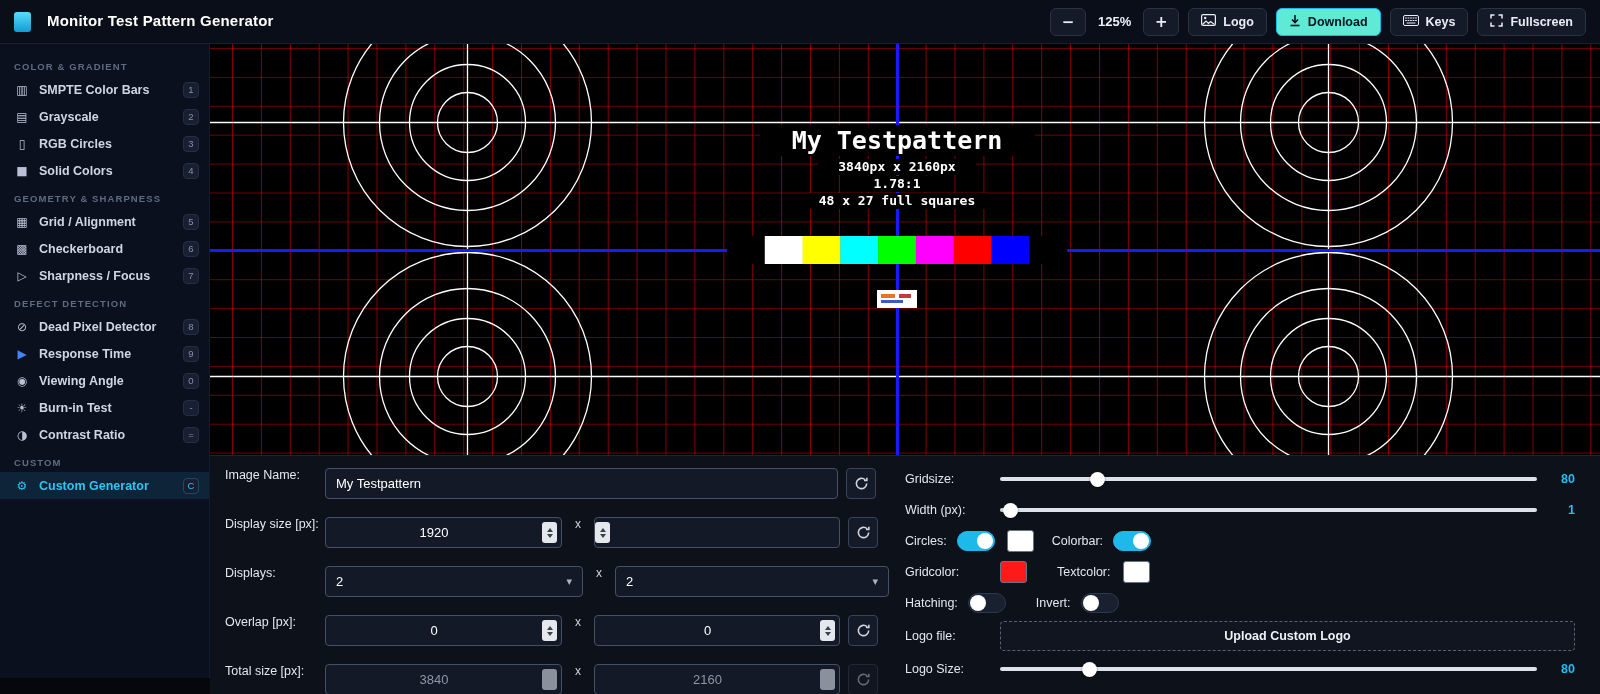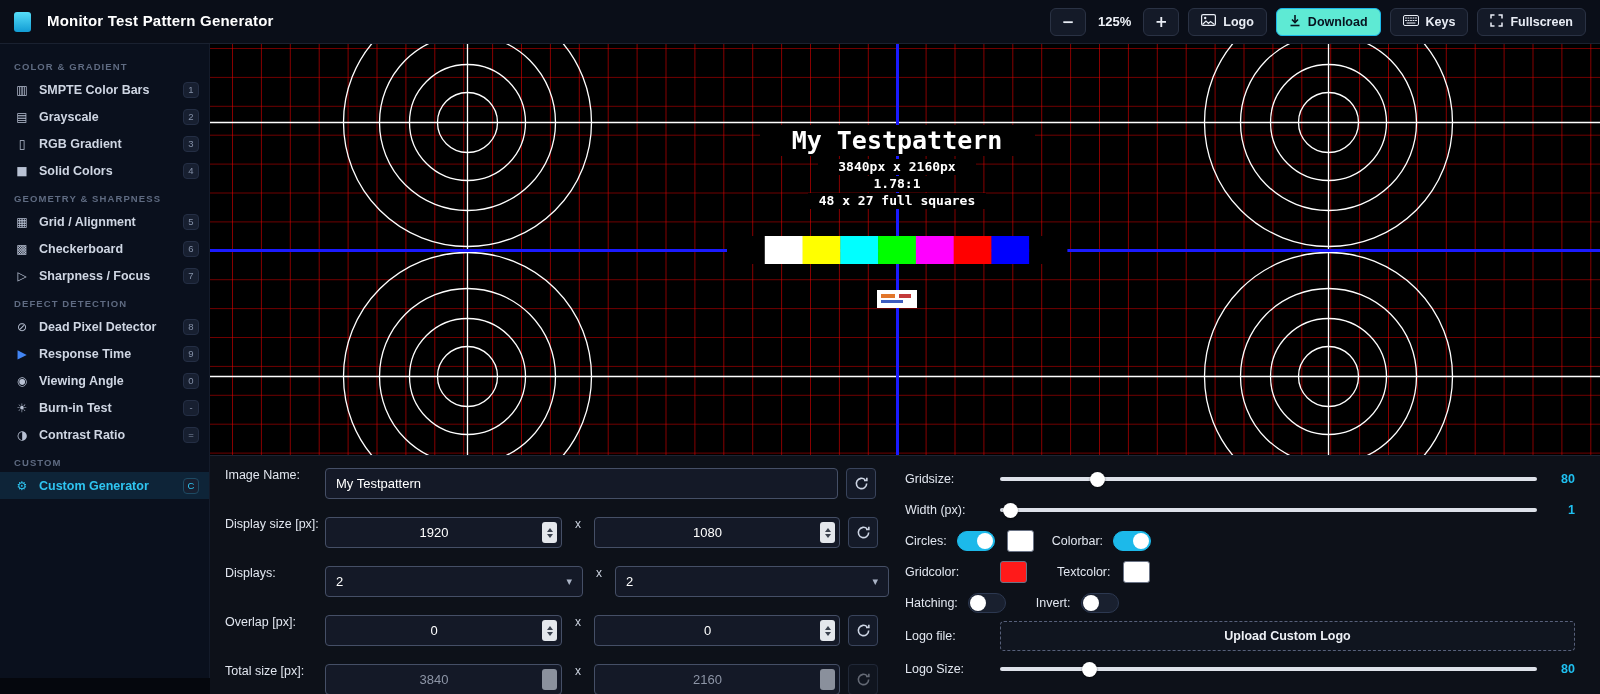--- a/index.html
+++ b/index.html
@@ -127,21 +127,21 @@
       <span class="nav-label">SMPTE Color Bars</span>
       <span class="nav-badge">1</span>
     </div>
     <div class="nav-item">
       <span class="nav-icon">▤</span>
       <span class="nav-label">Grayscale</span>
       <span class="nav-badge">2</span>
     </div>
     <div class="nav-item">
       <span class="nav-icon">▯</span>
-      <span class="nav-label">RGB Gradient</span>
+      <span class="nav-label">RGB Circles</span>
       <span class="nav-badge">3</span>
     </div>
     <div class="nav-item">
       <span class="nav-icon">■</span>
       <span class="nav-label">Solid Colors</span>
       <span class="nav-badge">4</span>
     </div>
 
     <div class="section-title">GEOMETRY &amp; SHARPNESS</div>
     <div class="nav-item">
@@ -288,21 +288,20 @@
         <span class="flabel">Display size [px]:</span>
         <div class="field num">
           <input value="1920" style="">
           <span class="spin">
               <i class="up"></i>
               <i class="dn"></i>
             </span>
         </div>
         <span class="xsep">x</span>
         <div class="field num2">
-          <input value="1080" style="">
           <span class="spin">
               <i class="up"></i>
               <i class="dn"></i>
             </span>
         </div>
         <button class="iconbtn">
             <svg width="15" height="15" viewBox="0 0 16 16" fill="none" stroke="#cdd5e4" stroke-width="1.7">
               <path d="M13.5 8a5.5 5.5 0 1 1-1.6-3.9"></path>
               <path d="M13.7 1.8v3h-3"></path>
             </svg>

